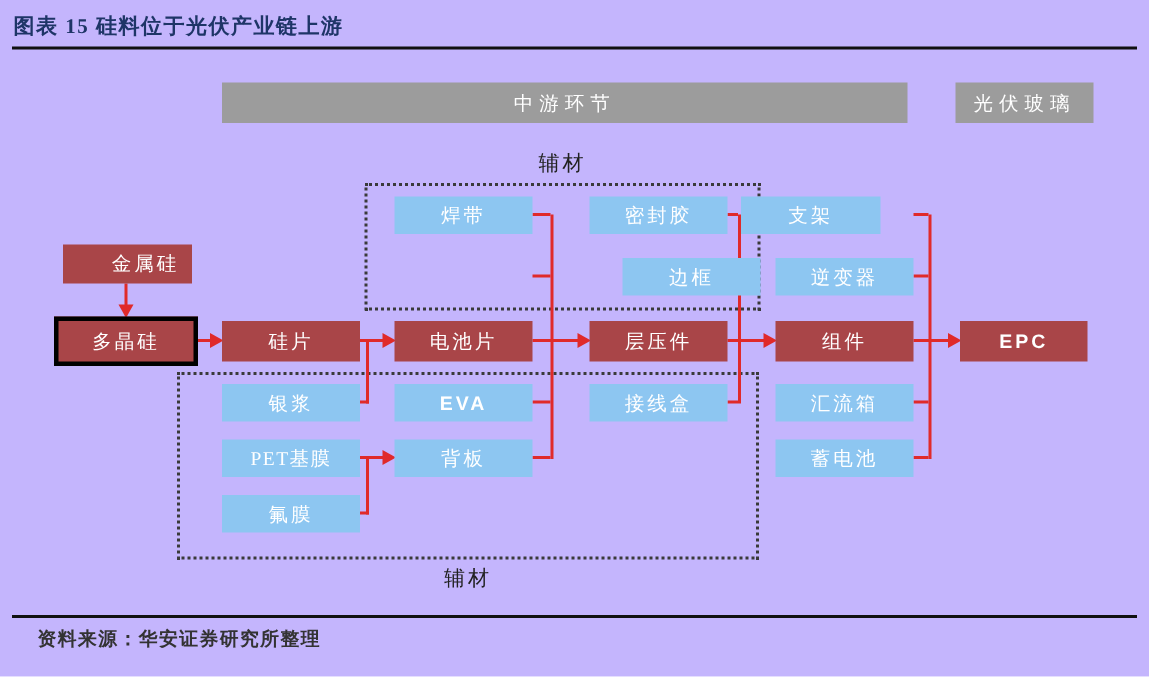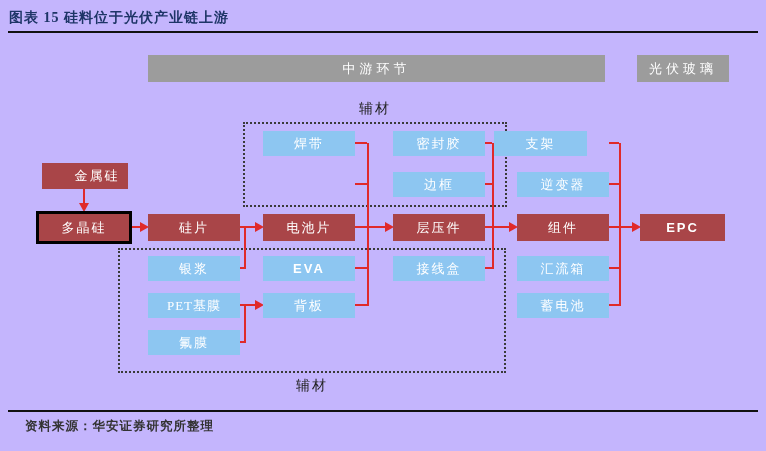--- a/index.html
+++ b/index.html
@@ -116,21 +116,21 @@
   <div class="node red hl" style="left:36px;top:211px;width:96px;height:33px;">多晶硅</div>
 
   <div class="node red" style="left:148px;top:214px;width:92px;height:27px;">硅片</div>
   <div class="node red" style="left:263px;top:214px;width:92px;height:27px;">电池片</div>
   <div class="node red" style="left:393px;top:214px;width:92px;height:27px;">层压件</div>
   <div class="node red" style="left:517px;top:214px;width:92px;height:27px;">组件</div>
   <div class="node red" style="left:640px;top:214px;width:85px;height:27px;font-family:'Liberation Sans',sans-serif;font-weight:bold;">EPC</div>
 
   <div class="node blue" style="left:263px;top:131px;width:92px;height:25px;">焊带</div>
   <div class="node blue" style="left:393px;top:131px;width:92px;height:25px;">密封胶</div>
-  <div class="node blue" style="left:393px;top:172px;width:92px;height:25px;">边框</div>
+  <div class="node blue" style="left:415px;top:172px;width:92px;height:25px;">边框</div>
 
   <div class="node blue" style="left:494px;top:131px;width:93px;height:25px;">支架</div>
   <div class="node blue" style="left:517px;top:172px;width:92px;height:25px;">逆变器</div>
 
   <div class="node blue" style="left:148px;top:256px;width:92px;height:25px;">银浆</div>
   <div class="node blue" style="left:263px;top:256px;width:92px;height:25px;font-family:'Liberation Sans',sans-serif;font-weight:bold;">EVA</div>
   <div class="node blue" style="left:393px;top:256px;width:92px;height:25px;">接线盒</div>
   <div class="node blue" style="left:263px;top:293px;width:92px;height:25px;">背板</div>
   <div class="node blue" style="left:148px;top:293px;width:92px;height:25px;letter-spacing:1px;">PET基膜</div>
   <div class="node blue" style="left:148px;top:330px;width:92px;height:25px;">氟膜</div>

